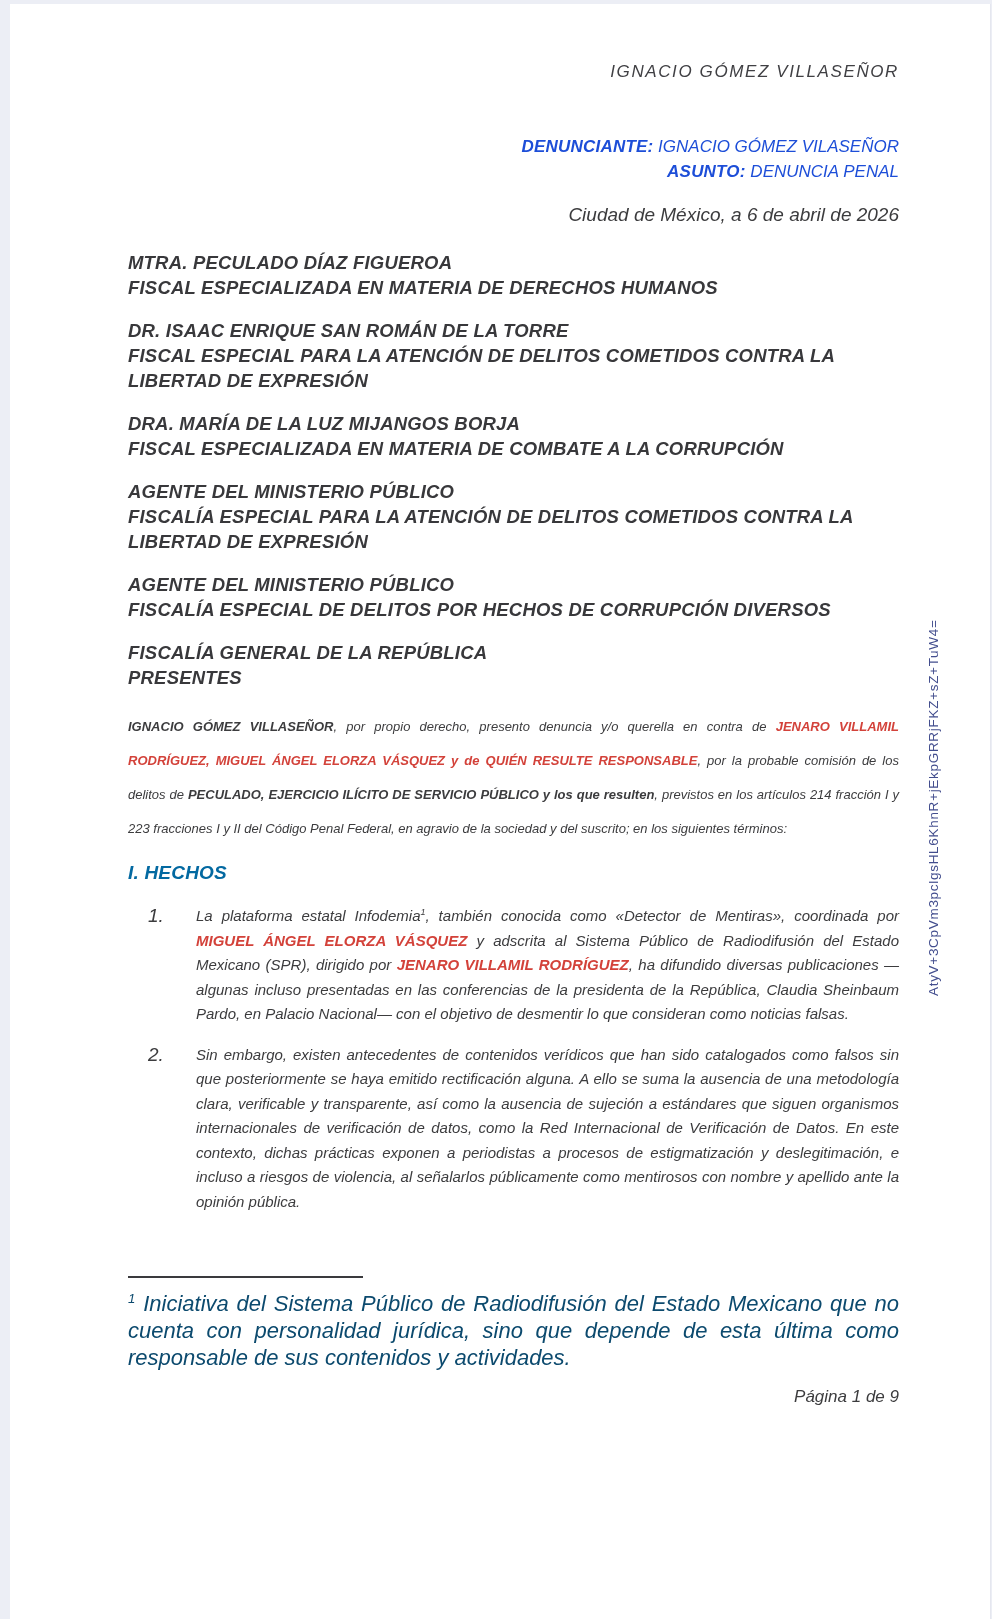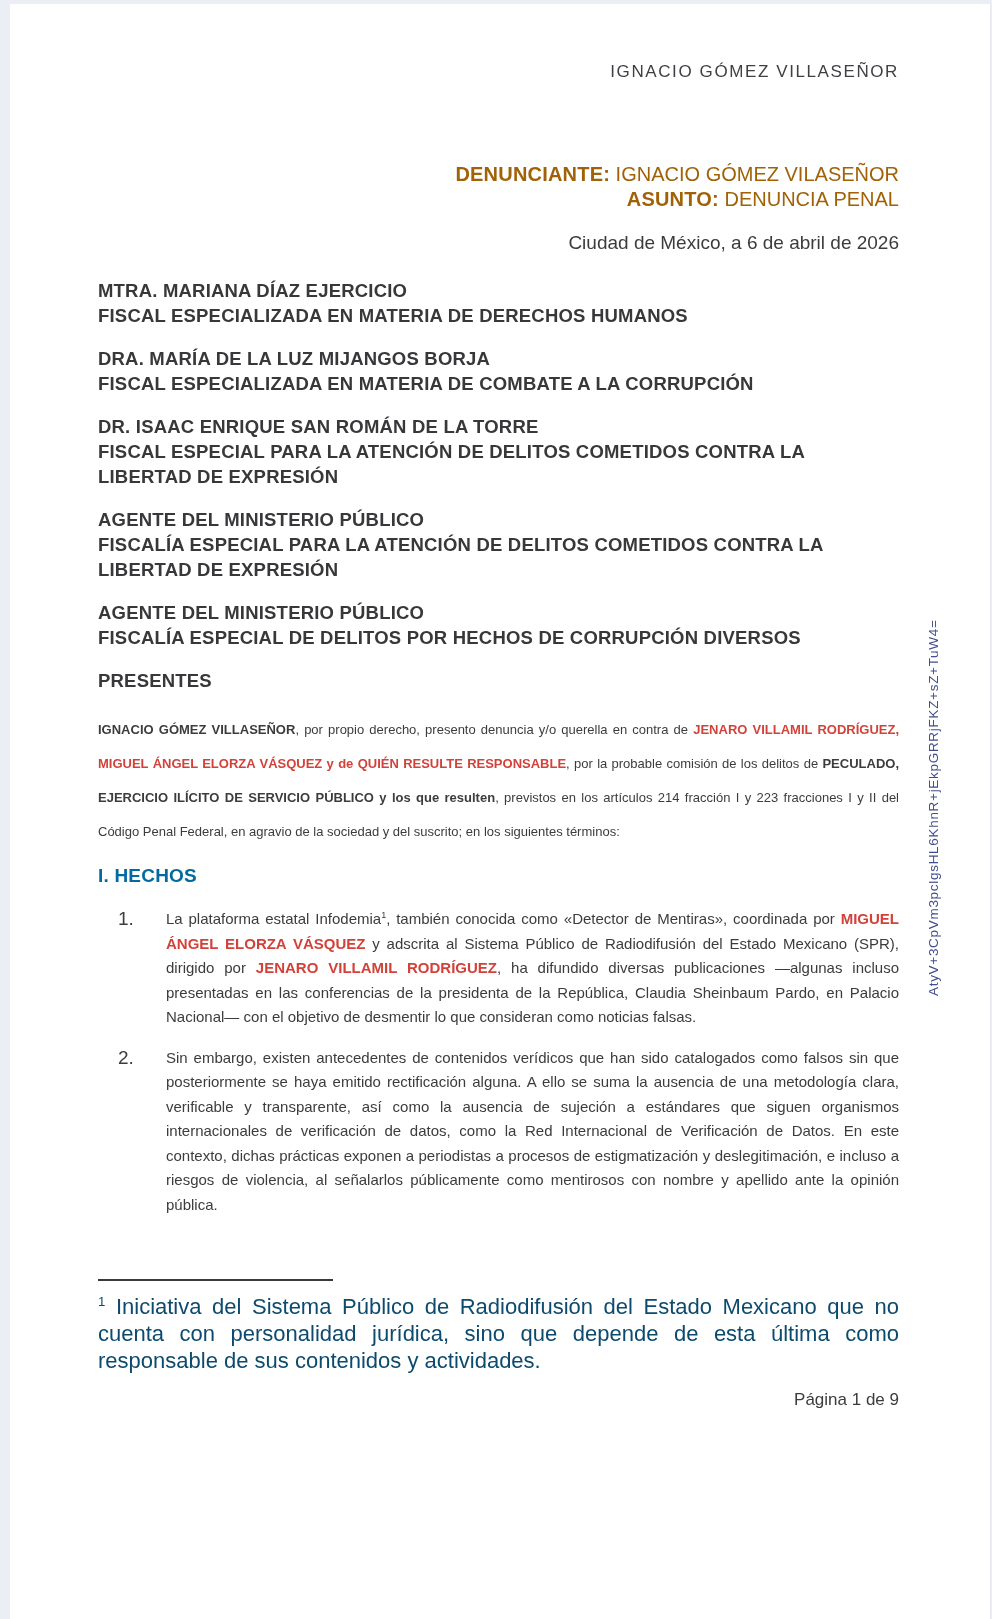--- a/index.html
+++ b/index.html
@@ -17,37 +17,38 @@
   .page{
     position:absolute;
     left:10px;top:4px;
     width:981px;height:1615px;
     background:#ffffff;
     border-right:1px solid #e5e7ef;
     box-sizing:border-box;
     color:#3c3c3e;
   }
   .content{
-    padding:0 91px 0 88px; 
+    padding:0 91px 0 118px; 
     box-sizing:border-box;
+    font-style:italic;
   }
   
   .doc-header{
     margin-top:58px;
     text-align:right;
     font-size:17px;
     letter-spacing:1.6px;
     color:#404044;
   }
   .ref-block{
-    margin-top:80px;
-    text-align:right;
-    font-size:20px;
+    margin-top:52px;
+    text-align:right;
+    font-size:17px;
     line-height:25px;
-    color:#a16207;
+    color:#1d4ed8;
   }
   .ref-block .b{font-weight:bold;letter-spacing:.2px;}
   .dateline{
     margin-top:20px;
     text-align:right;
     font-size:19px;
     color:#3c3c3e;
   }
   
   .addressees{margin-top:24px;}
@@ -143,40 +144,41 @@
 
       <div class="ref-block">
         <div><span class="b">DENUNCIANTE:</span><span> IGNACIO GÓMEZ VILASEÑOR</span></div>
         <div><span class="b">ASUNTO:</span><span> DENUNCIA PENAL</span></div>
       </div>
 
       <div class="dateline">Ciudad de México, a 6 de abril de 2026</div>
 
       <div class="addressees">
         <div class="addr-block">
-          <div>MTRA. MARIANA DÍAZ EJERCICIO</div>
+          <div>MTRA. PECULADO DÍAZ FIGUEROA</div>
           <div>FISCAL ESPECIALIZADA EN MATERIA DE DERECHOS HUMANOS</div>
+        </div>
+        <div class="addr-block">
+          <div>DR. ISAAC ENRIQUE SAN ROMÁN DE LA TORRE</div>
+          <div>FISCAL ESPECIAL PARA LA ATENCIÓN DE DELITOS COMETIDOS CONTRA LA LIBERTAD DE EXPRESIÓN</div>
         </div>
         <div class="addr-block">
           <div>DRA. MARÍA DE LA LUZ MIJANGOS BORJA</div>
           <div>FISCAL ESPECIALIZADA EN MATERIA DE COMBATE A LA CORRUPCIÓN</div>
         </div>
         <div class="addr-block">
-          <div>DR. ISAAC ENRIQUE SAN ROMÁN DE LA TORRE</div>
-          <div>FISCAL ESPECIAL PARA LA ATENCIÓN DE DELITOS COMETIDOS CONTRA LA LIBERTAD DE EXPRESIÓN</div>
-        </div>
-        <div class="addr-block">
           <div>AGENTE DEL MINISTERIO PÚBLICO</div>
           <div>FISCALÍA ESPECIAL PARA LA ATENCIÓN DE DELITOS COMETIDOS CONTRA LA LIBERTAD DE EXPRESIÓN</div>
         </div>
         <div class="addr-block">
           <div>AGENTE DEL MINISTERIO PÚBLICO</div>
           <div>FISCALÍA ESPECIAL DE DELITOS POR HECHOS DE CORRUPCIÓN DIVERSOS</div>
         </div>
         <div class="addr-block">
+          <div>FISCALÍA GENERAL DE LA REPÚBLICA</div>
           <div>PRESENTES</div>
         </div>
       </div>
 
       <div class="para"><span class="b">IGNACIO GÓMEZ VILLASEÑOR</span><span>, por propio derecho, presento denuncia y/o querella en contra de </span><span class="rb">JENARO VILLAMIL RODRÍGUEZ, MIGUEL ÁNGEL ELORZA VÁSQUEZ y de QUIÉN RESULTE RESPONSABLE</span><span>, por la probable comisión de los delitos de </span><span class="b">PECULADO, EJERCICIO ILÍCITO DE SERVICIO PÚBLICO y los que resulten</span><span>, previstos en los artículos 214 fracción I y 223 fracciones I y II del Código Penal Federal, en agravio de la sociedad y del suscrito; en los siguientes términos:</span></div>
 
       <div class="section-heading">I. HECHOS</div>
 
       <div class="facts">
         <div class="fact">

